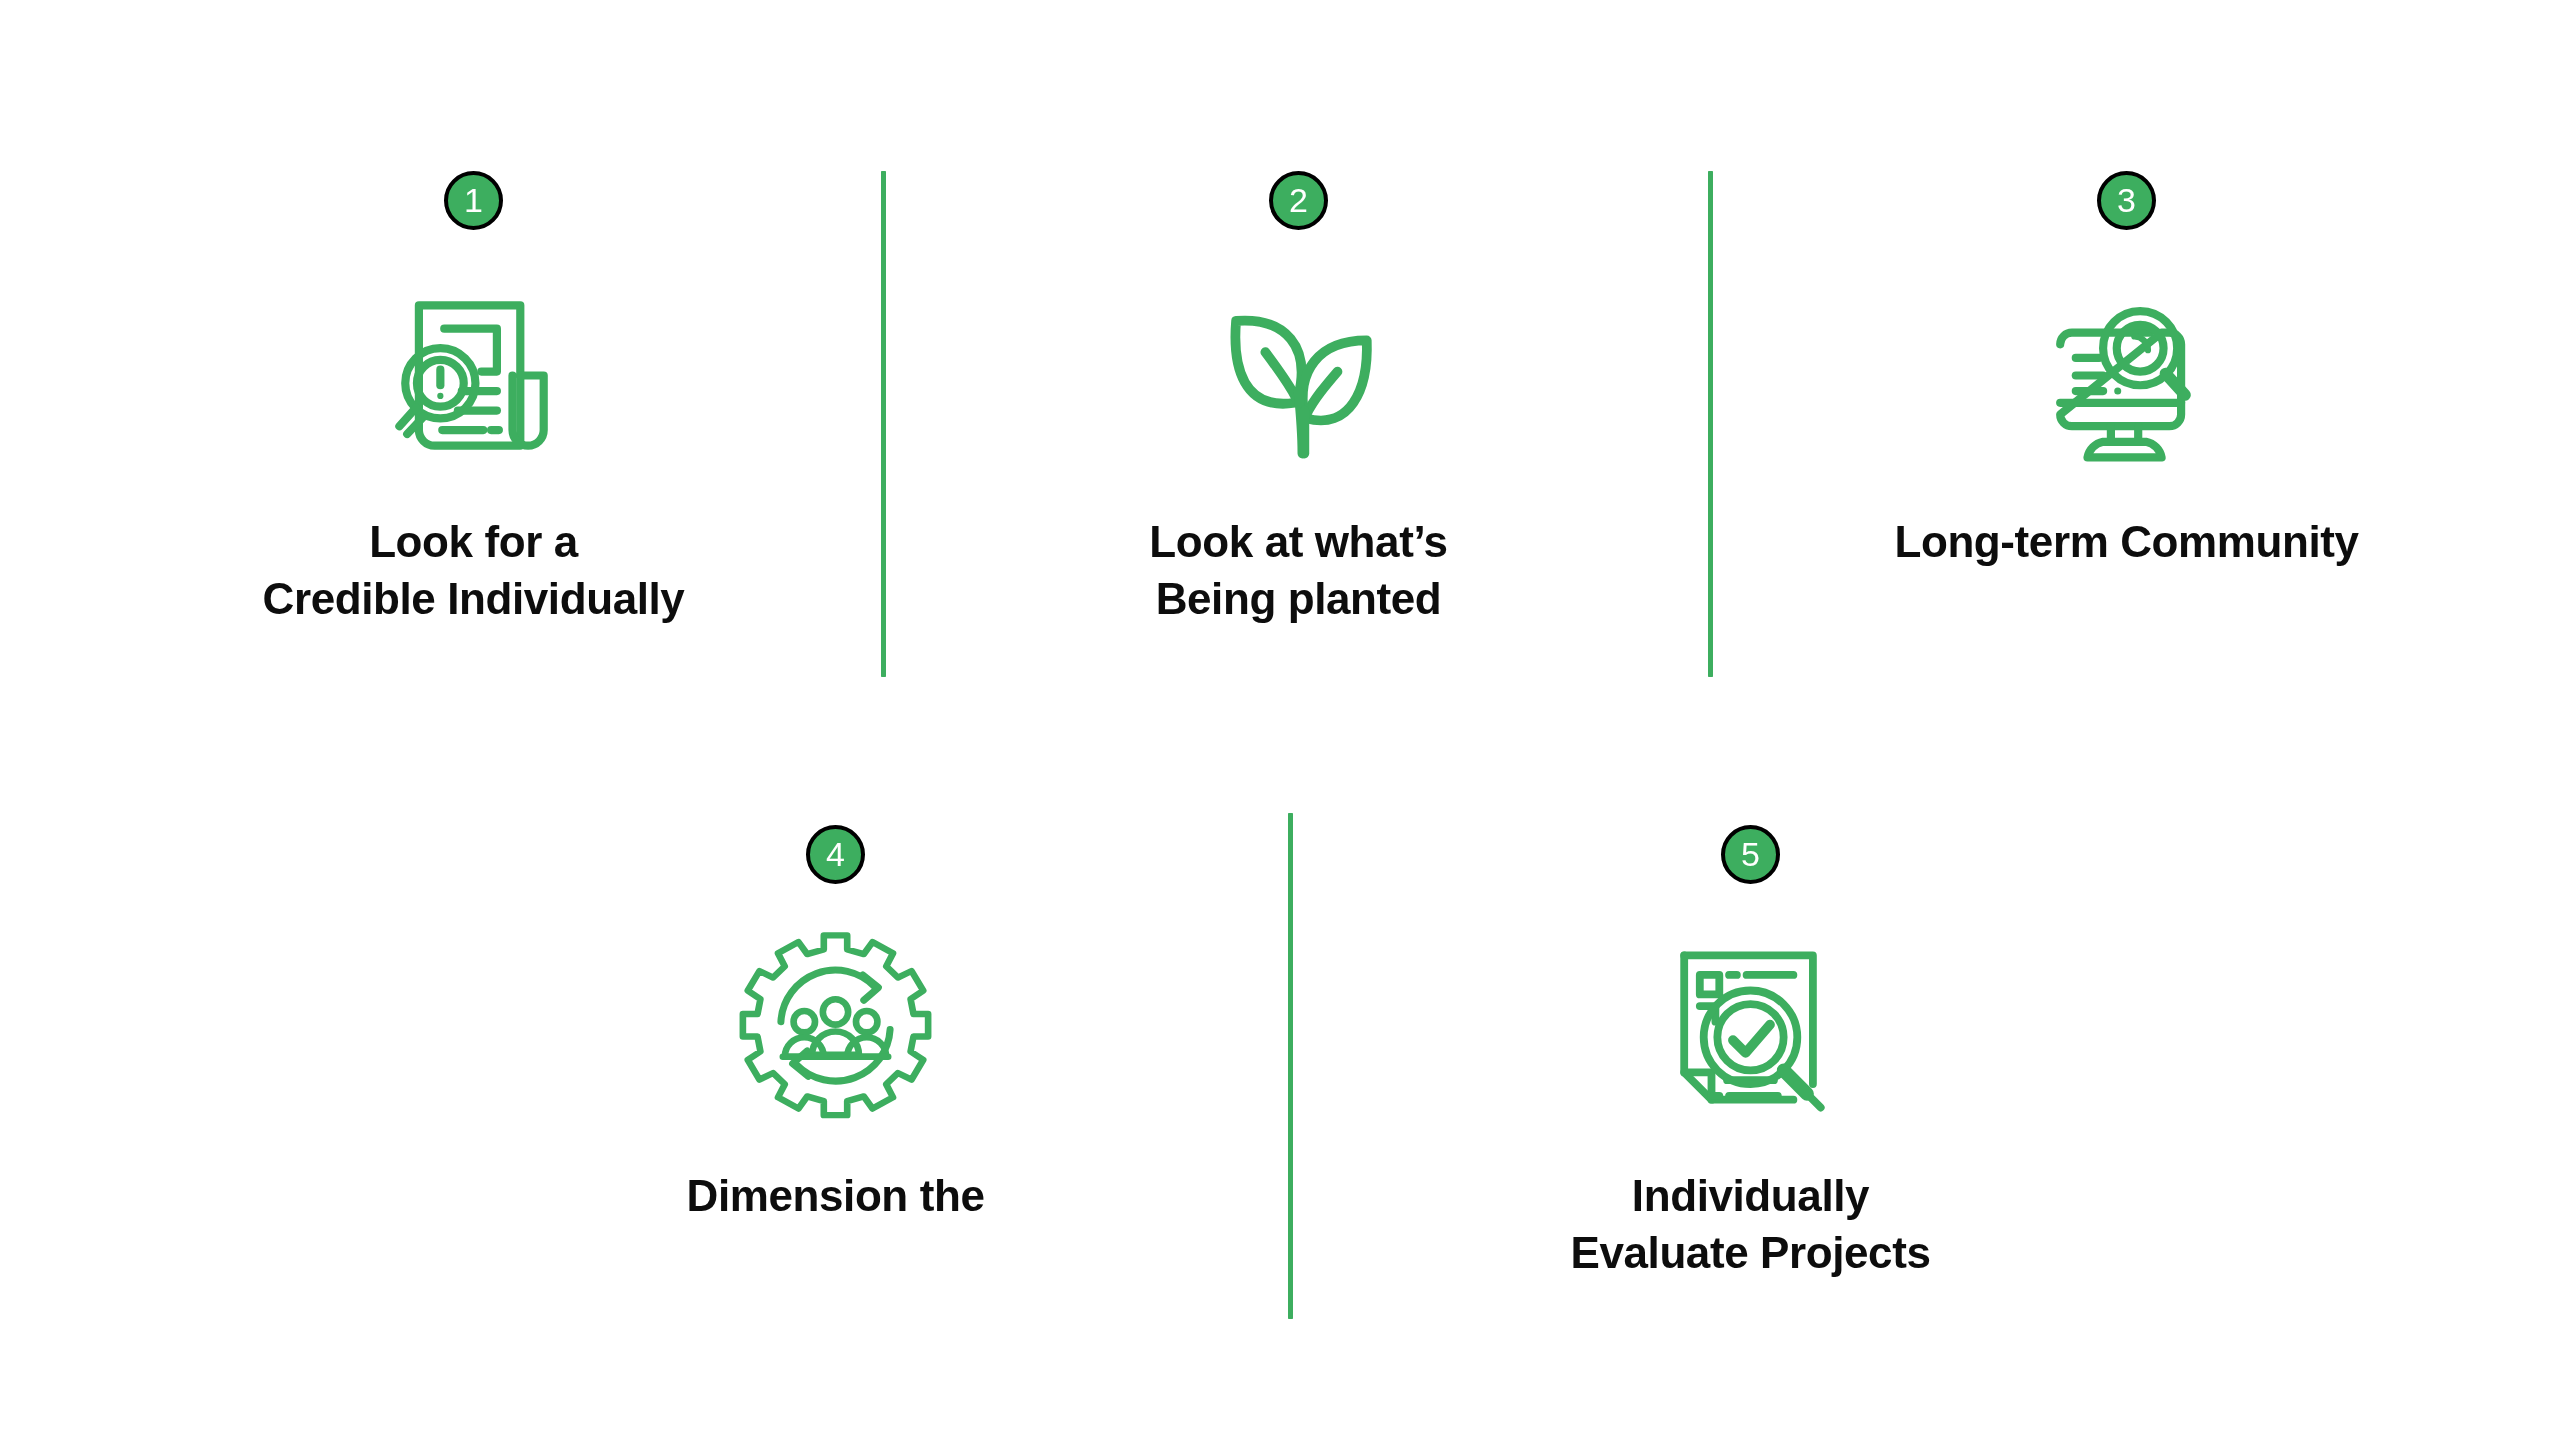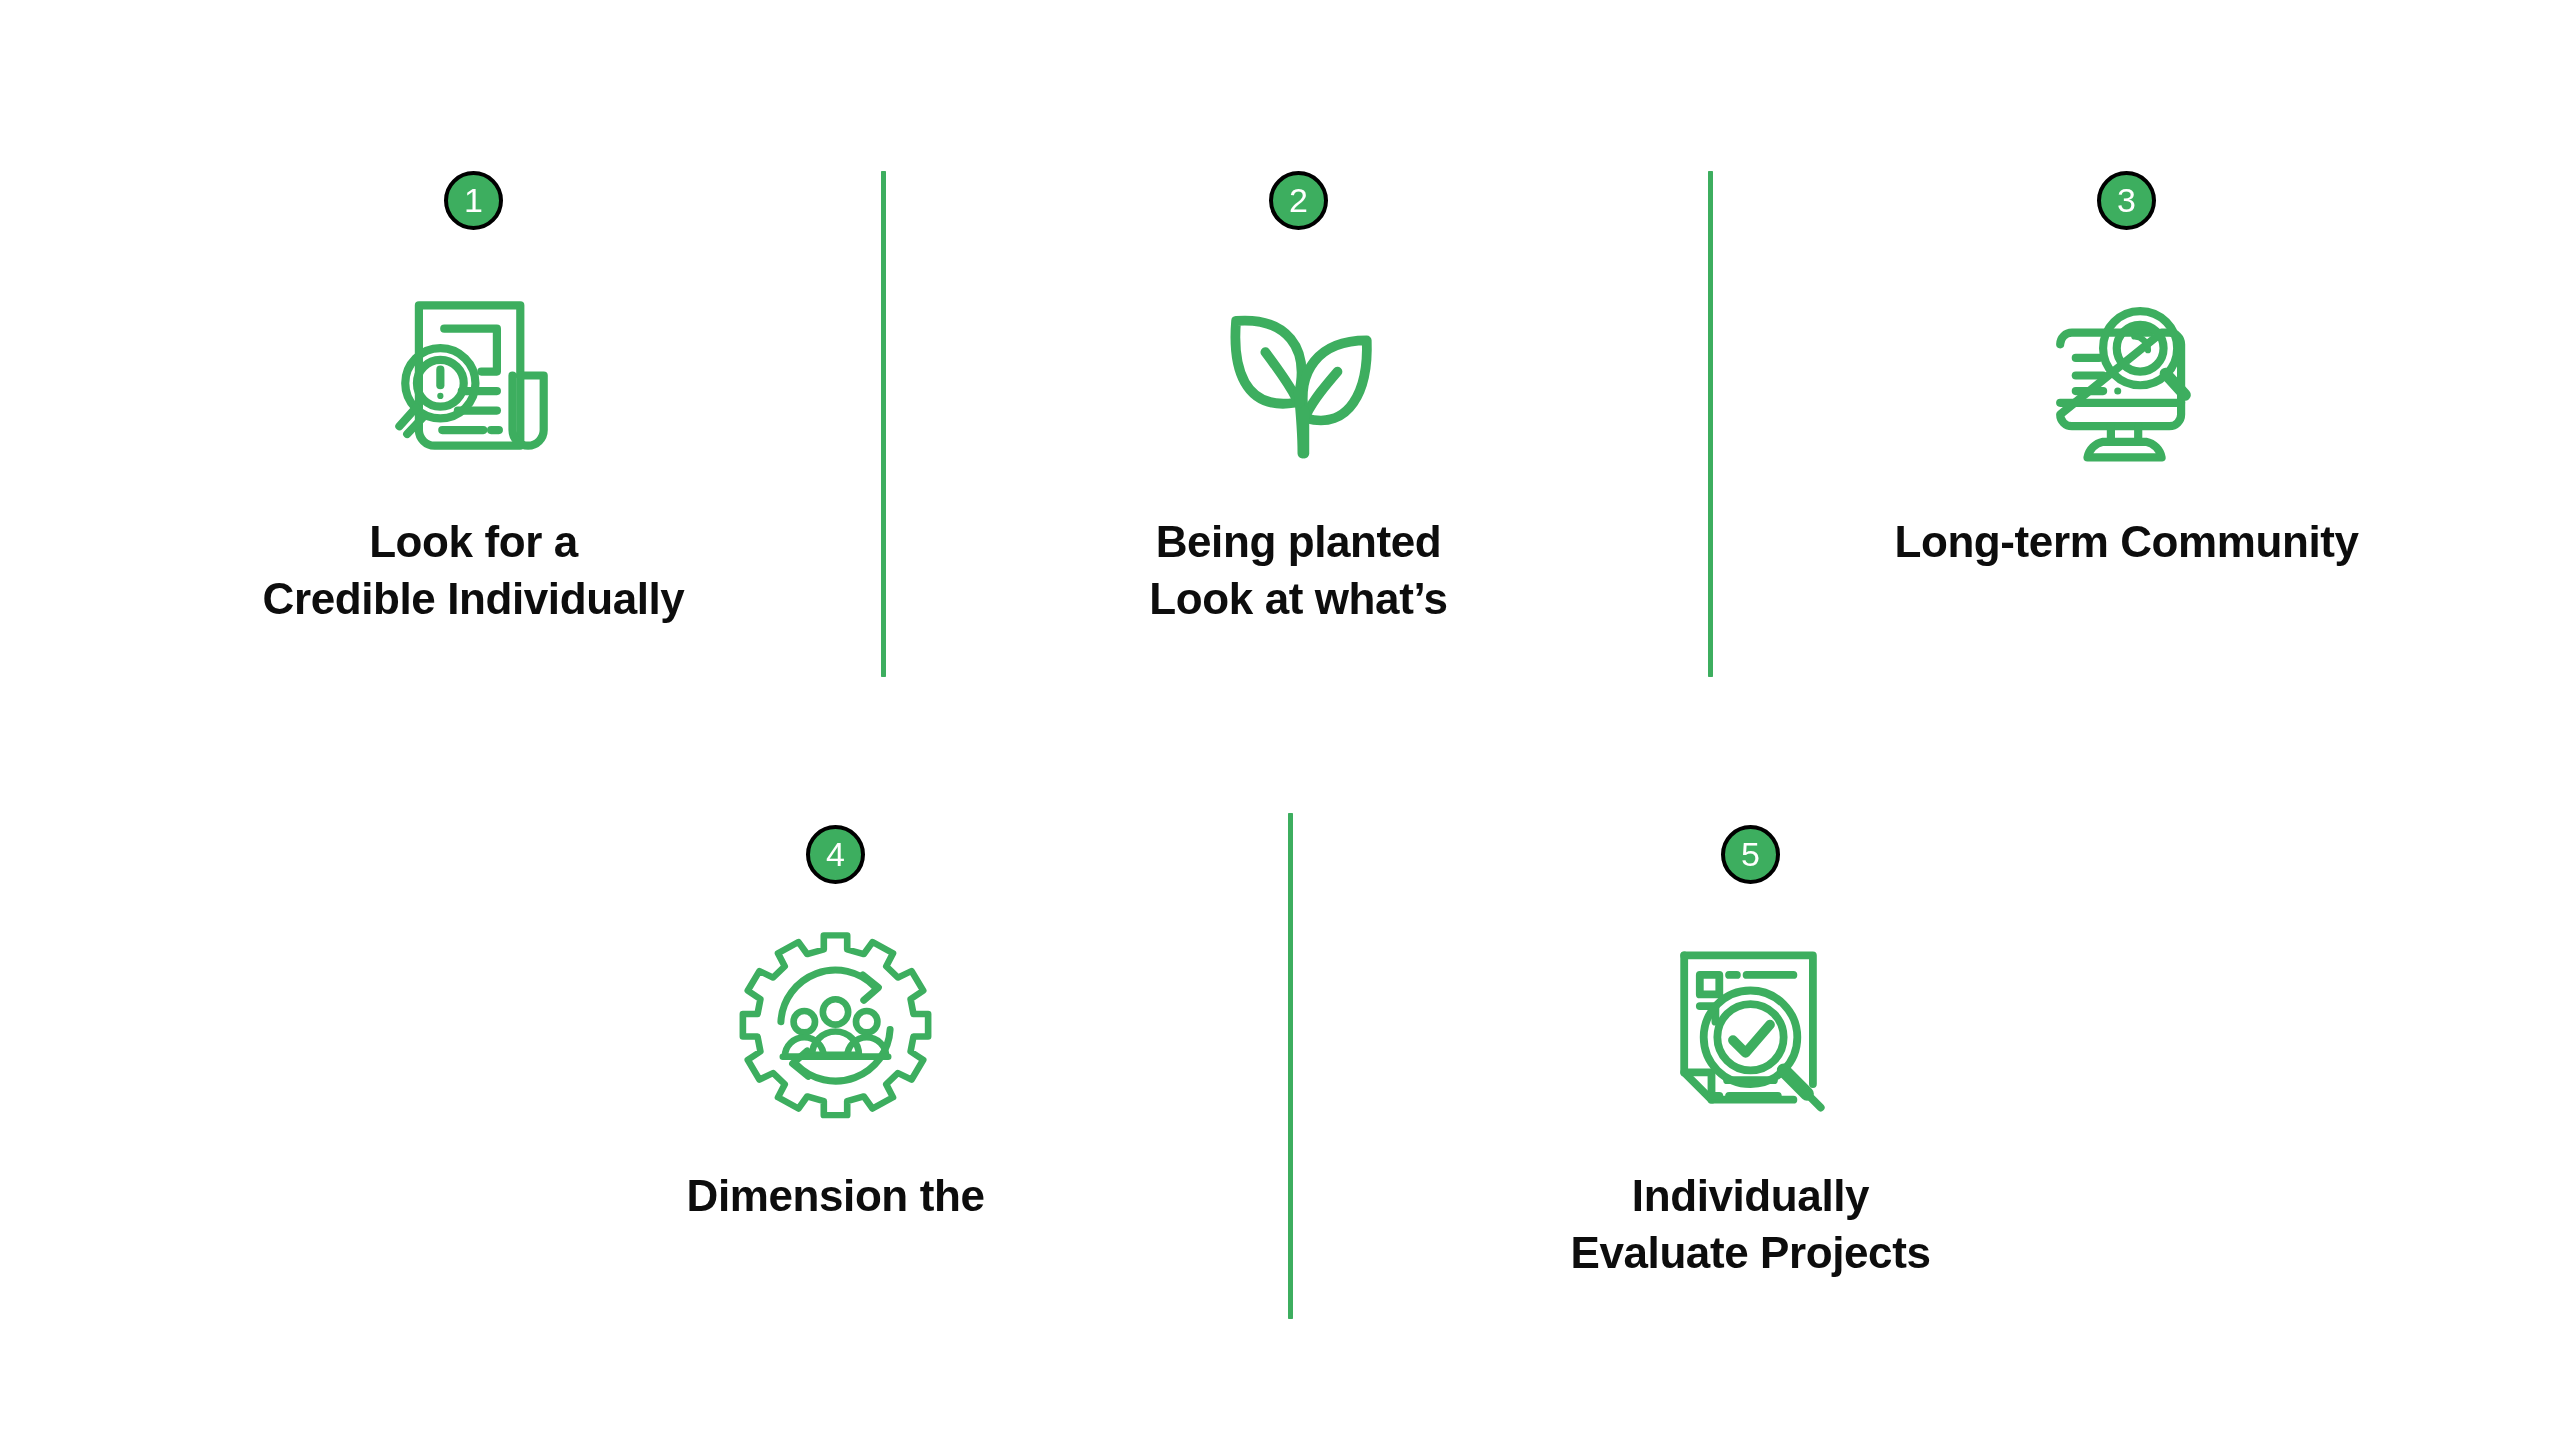--- a/index.html
+++ b/index.html
@@ -159,22 +159,22 @@
 
         <path d="M54 72 C76 78 86 58 85 32 C60 32 49 48 53 70"></path>
         <path d="M70 48 C64 55 58 62 54 70"></path>
 
         <path d="M50 58 C51 68 52 80 52 90"></path>
         <path d="M53 68 C53 76 53 84 53 90"></path>
       </svg>
     </div>
     <div class="gap-icon-text-1"></div>
     <div class="caption">
+      <span class="line">Look at what’s</span>
       <span class="line">Being planted</span>
-      <span class="line">Look at what’s</span>
     </div>
   </div>
 
   <div class="step s3">
     <div class="badge">
       <span class="badge-num">3</span>
     </div>
     <div class="gap-badge-icon-1"></div>
     <div class="icon-wrap">
       <svg width="195" height="195" viewBox="0 0 100 100" fill="none" stroke="#3DAE5F" stroke-width="4.2" stroke-linecap="round" stroke-linejoin="round">

